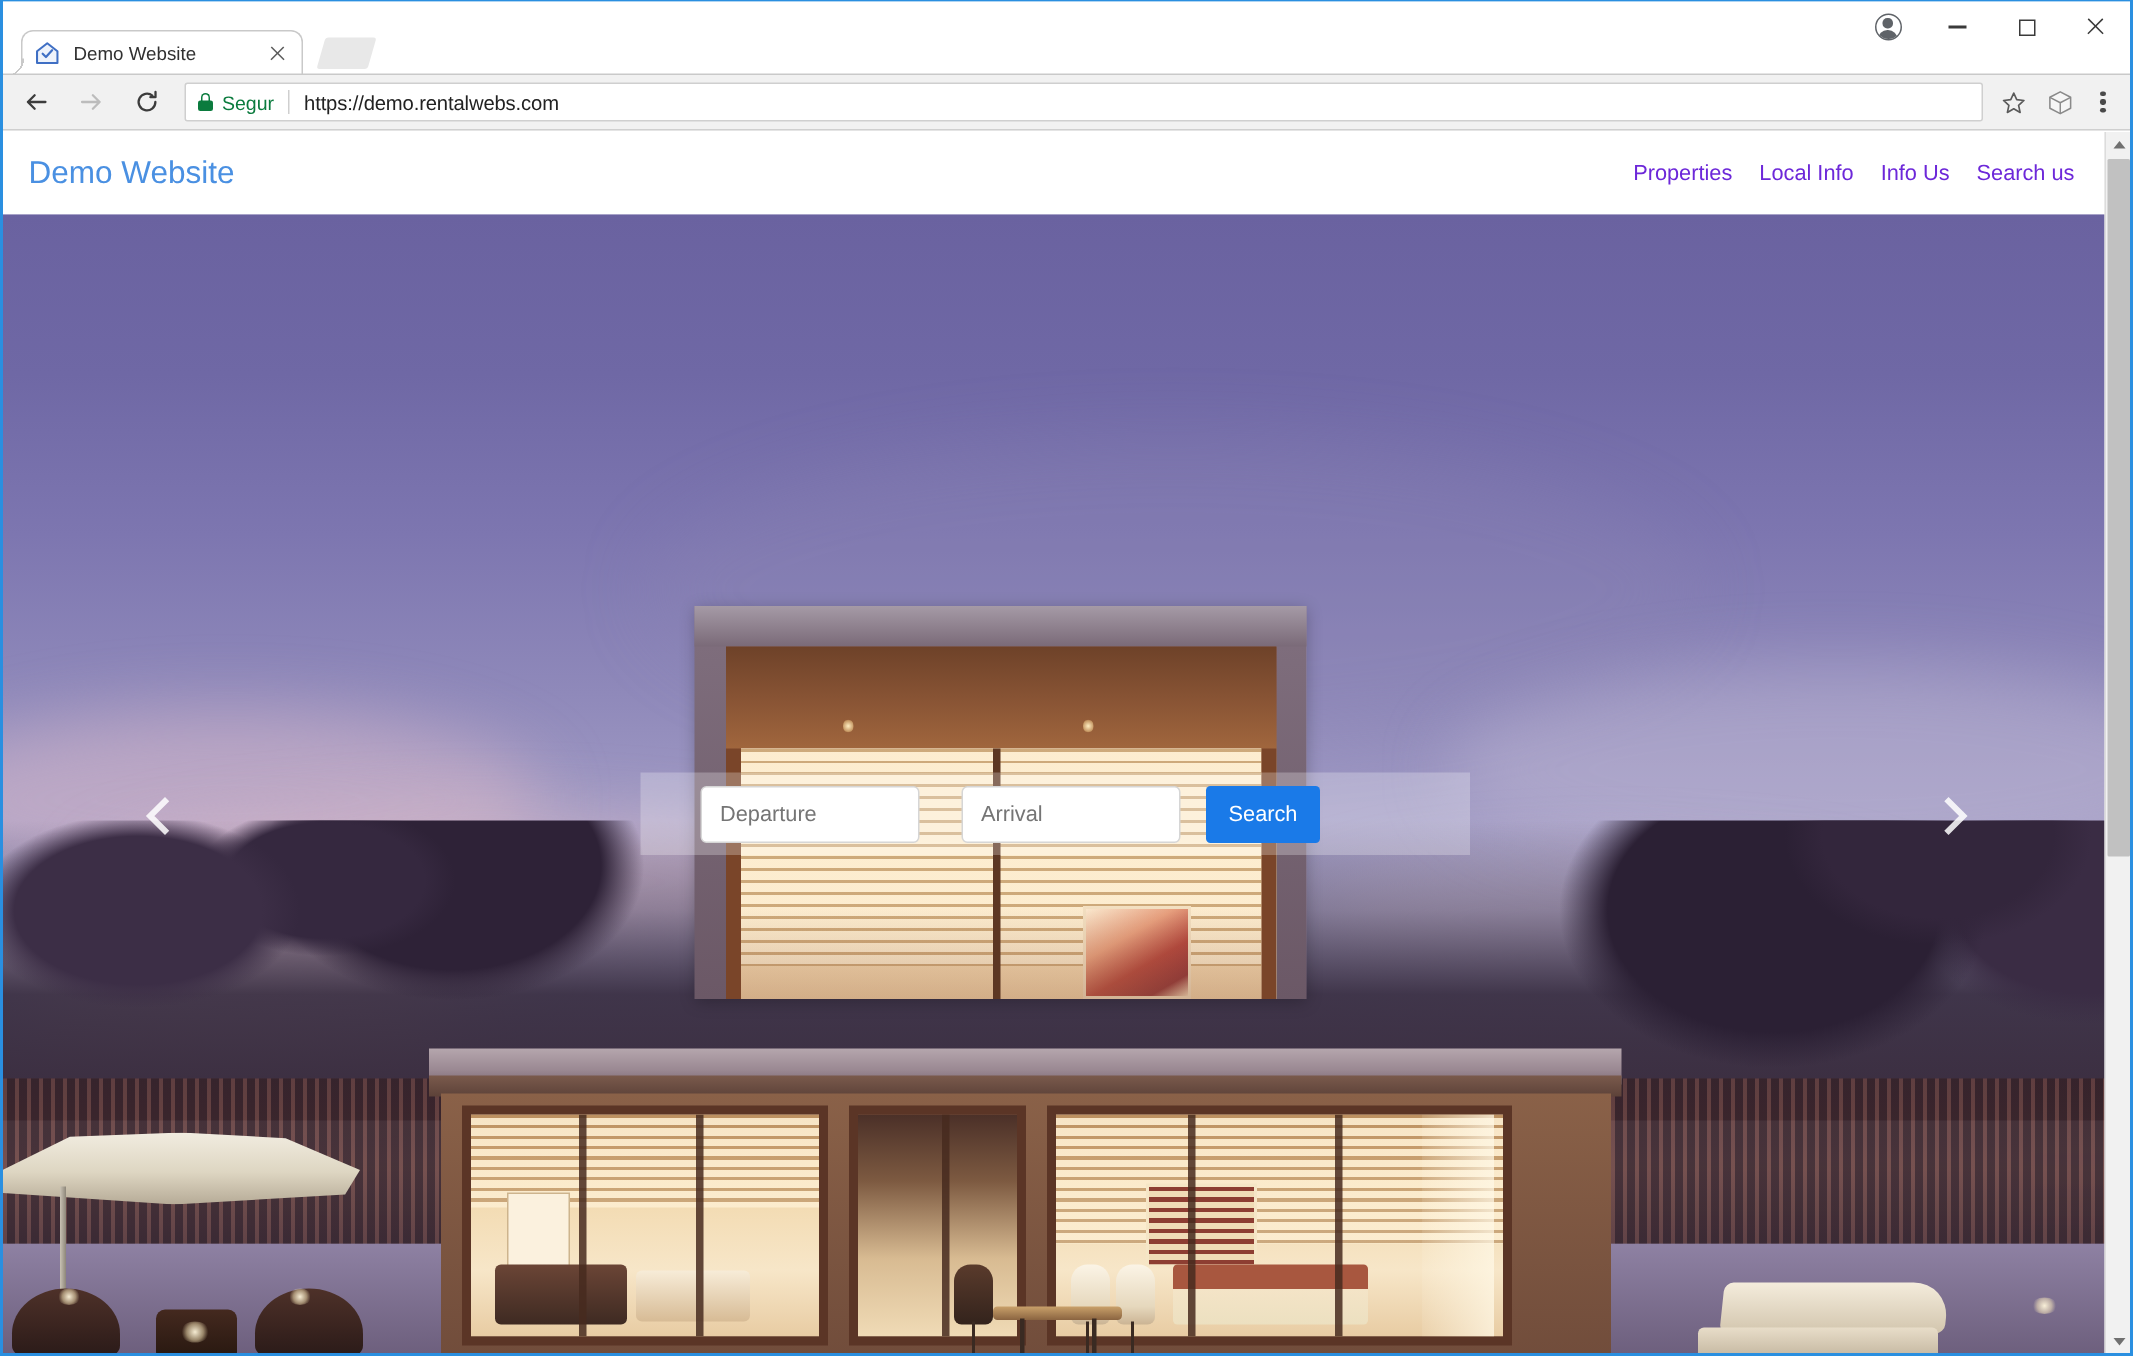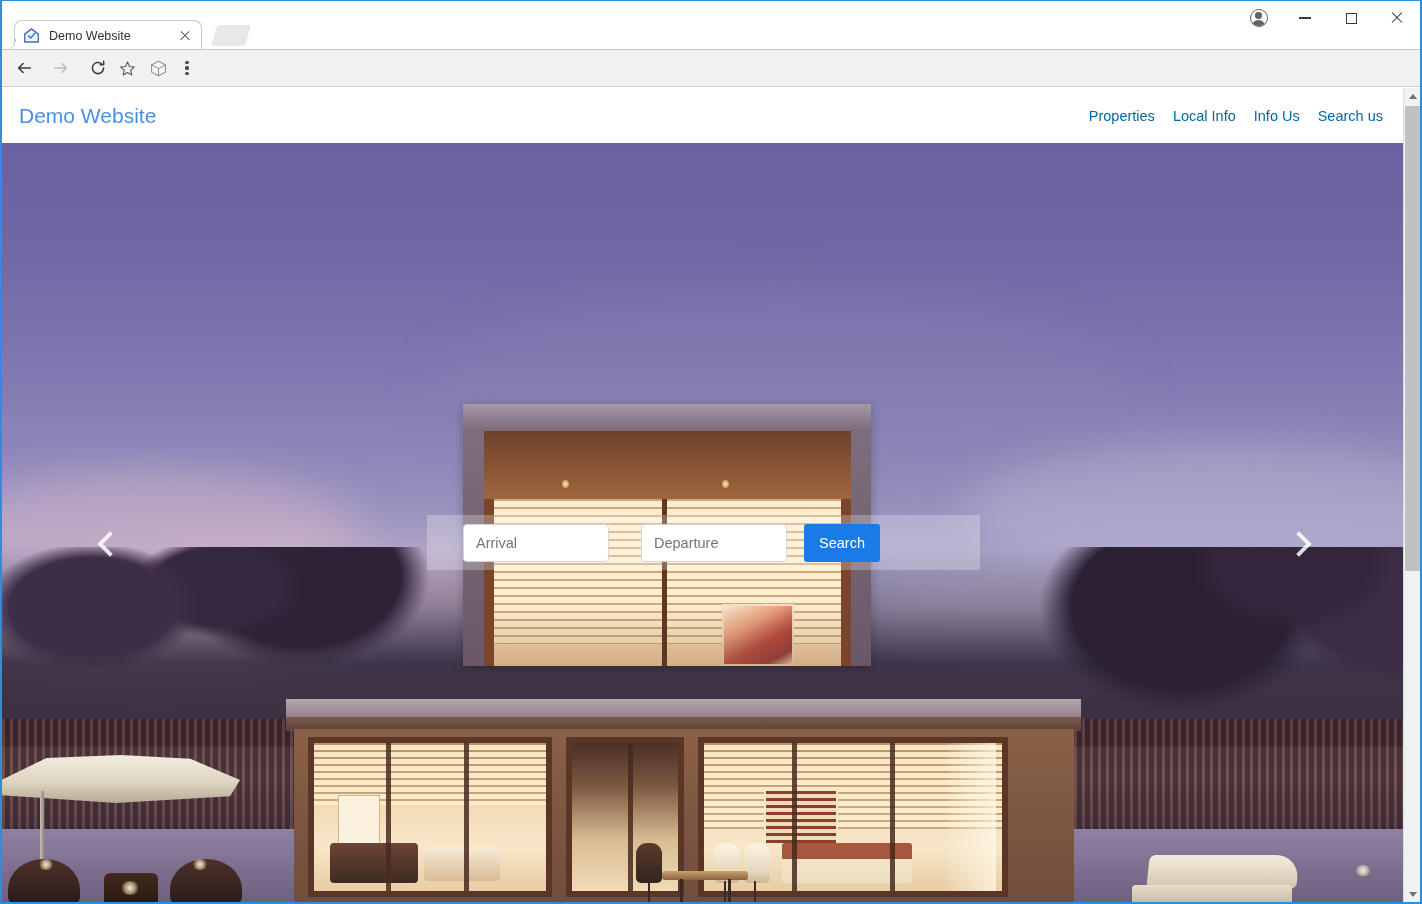--- a/index.html
+++ b/index.html
@@ -228,21 +228,21 @@
     font-weight: 400;
     cursor: pointer;
   }
   #nav-links {
     margin-left: auto;
     display: flex; align-items: center;
     gap: 18px;
   }
   #nav-links a {
     font-size: 14.5px;
-    color: #0369a1;
+    color: #6d28d9;
     text-decoration: none;
     cursor: pointer;
   }
 
   
   #hero {
     position: relative;
     height: 760px;
     overflow: hidden;
     background: #7a73ad;
@@ -658,20 +658,29 @@
       </svg>
     </div>
 
     <div class="nav-btn">
       <svg width="18" height="18" viewBox="0 0 20 20">
         <path d="M16.2 10 A6.2 6.2 0 1 1 14 5.3" fill="none" stroke="#3c3c3c" stroke-width="1.7" stroke-linecap="round"></path>
         <path d="M16.3 2.6 L16.3 6.4 L12.5 6.4" fill="none" stroke="#3c3c3c" stroke-width="1.7" stroke-linecap="round" stroke-linejoin="round"></path>
       </svg>
     </div>
 
+    <div id="omnibox">
+      <span class="lock-icon">
+        <span class="shackle"></span>
+          <span class="body"></span>
+      </span>
+      <span class="secure-word">Segur</span>
+      <span class="omni-sep"></span>
+      <span class="omni-url">https://demo.rentalwebs.com</span>
+    </div>
 
     <div class="star-icon">
       <svg width="17" height="17" viewBox="0 0 20 20">
         <path d="M10 2.4 L12.35 7.6 L18 8.2 L13.8 12 L15 17.6 L10 14.7 L5 17.6 L6.2 12 L2 8.2 L7.65 7.6 Z" fill="none" stroke="#5a5a5a" stroke-width="1.3" stroke-linejoin="round"></path>
       </svg>
     </div>
 
     <div class="ext-icon">
       <svg width="19" height="19" viewBox="0 0 22 22">
         <path d="M11 2.6 L19 6.8 L19 15.2 L11 19.4 L3 15.2 L3 6.8 Z" fill="#f6f6f6" stroke="#8a8a8a" stroke-width="1.2" stroke-linejoin="round"></path>
@@ -786,22 +795,22 @@
       <div class="pool">
         
         
         
         
         
         
       </div>
 
       <div id="search-widget">
+        <input class="date-field" id="departure" type="text" placeholder="Departure" style="">
         <input class="date-field" id="arrival" type="text" placeholder="Arrival" style="">
-        <input class="date-field" id="departure" type="text" placeholder="Departure" style="">
         <button id="search-btn">Search</button>
       </div>
 
       <div class="carousel-arrow" id="arrow-prev"></div>
       <div class="carousel-arrow" id="arrow-next"></div>
 
     </div>
   </div>
 
   <div id="scrollbar">

